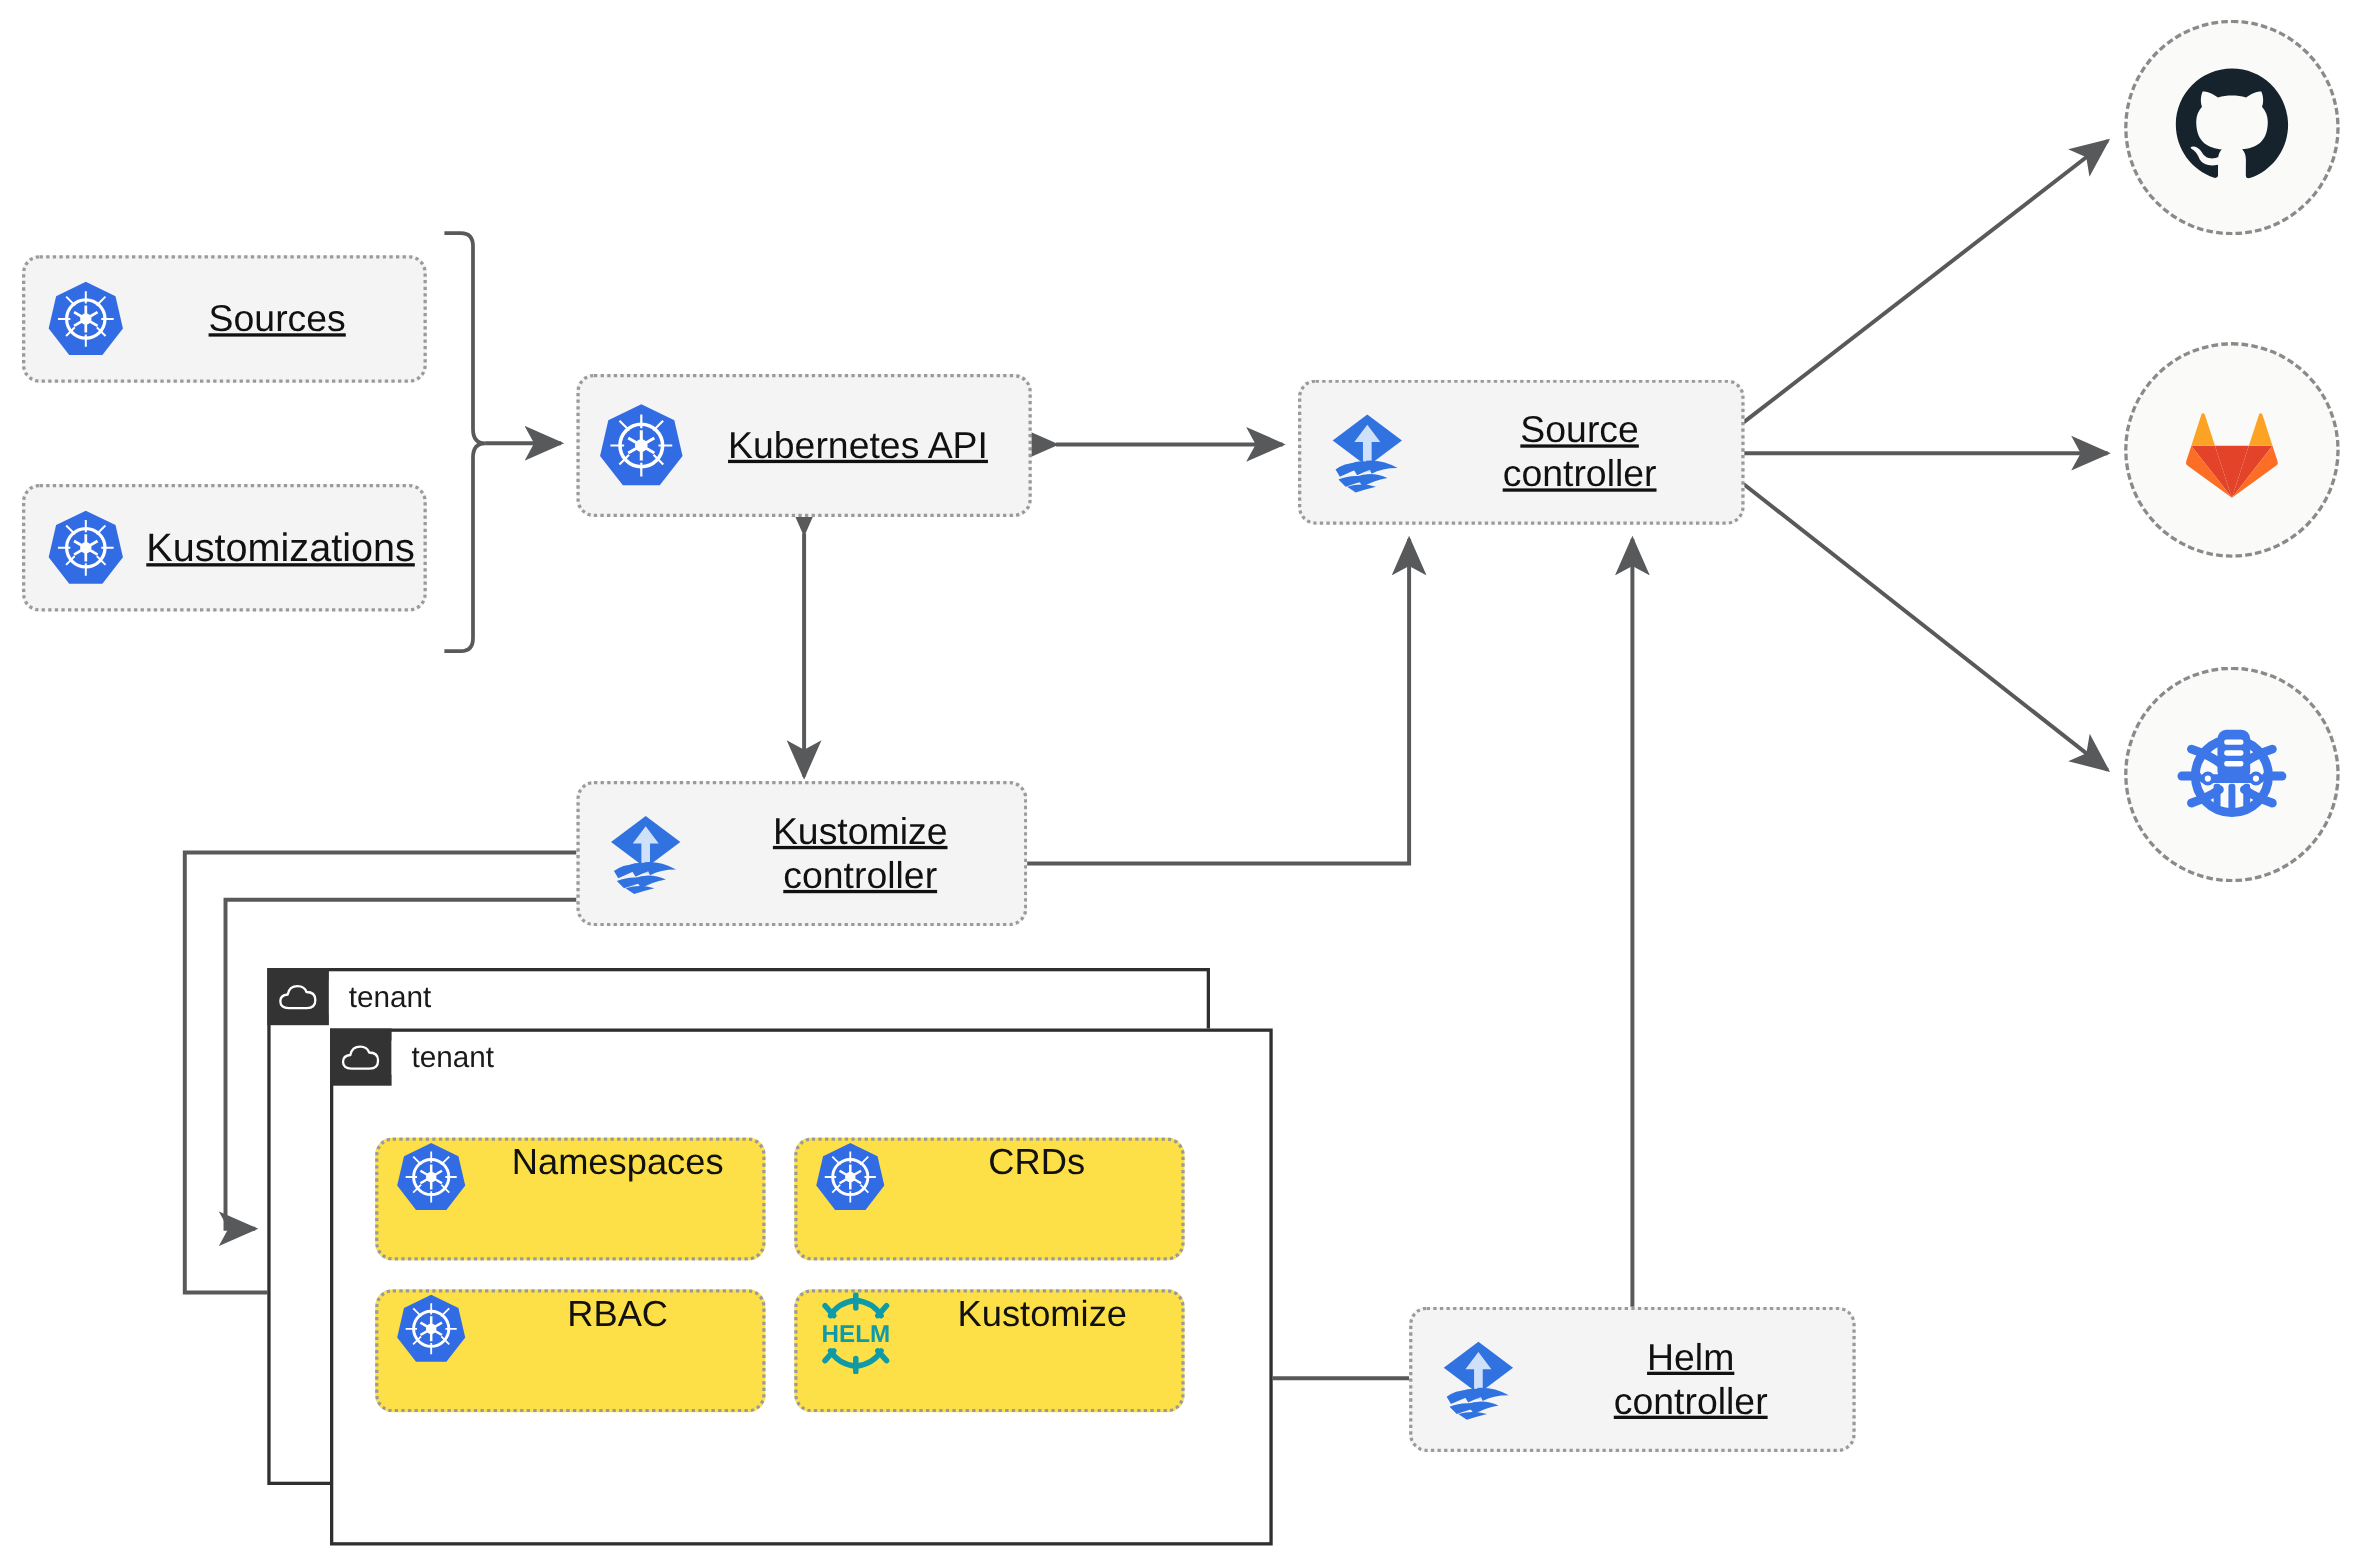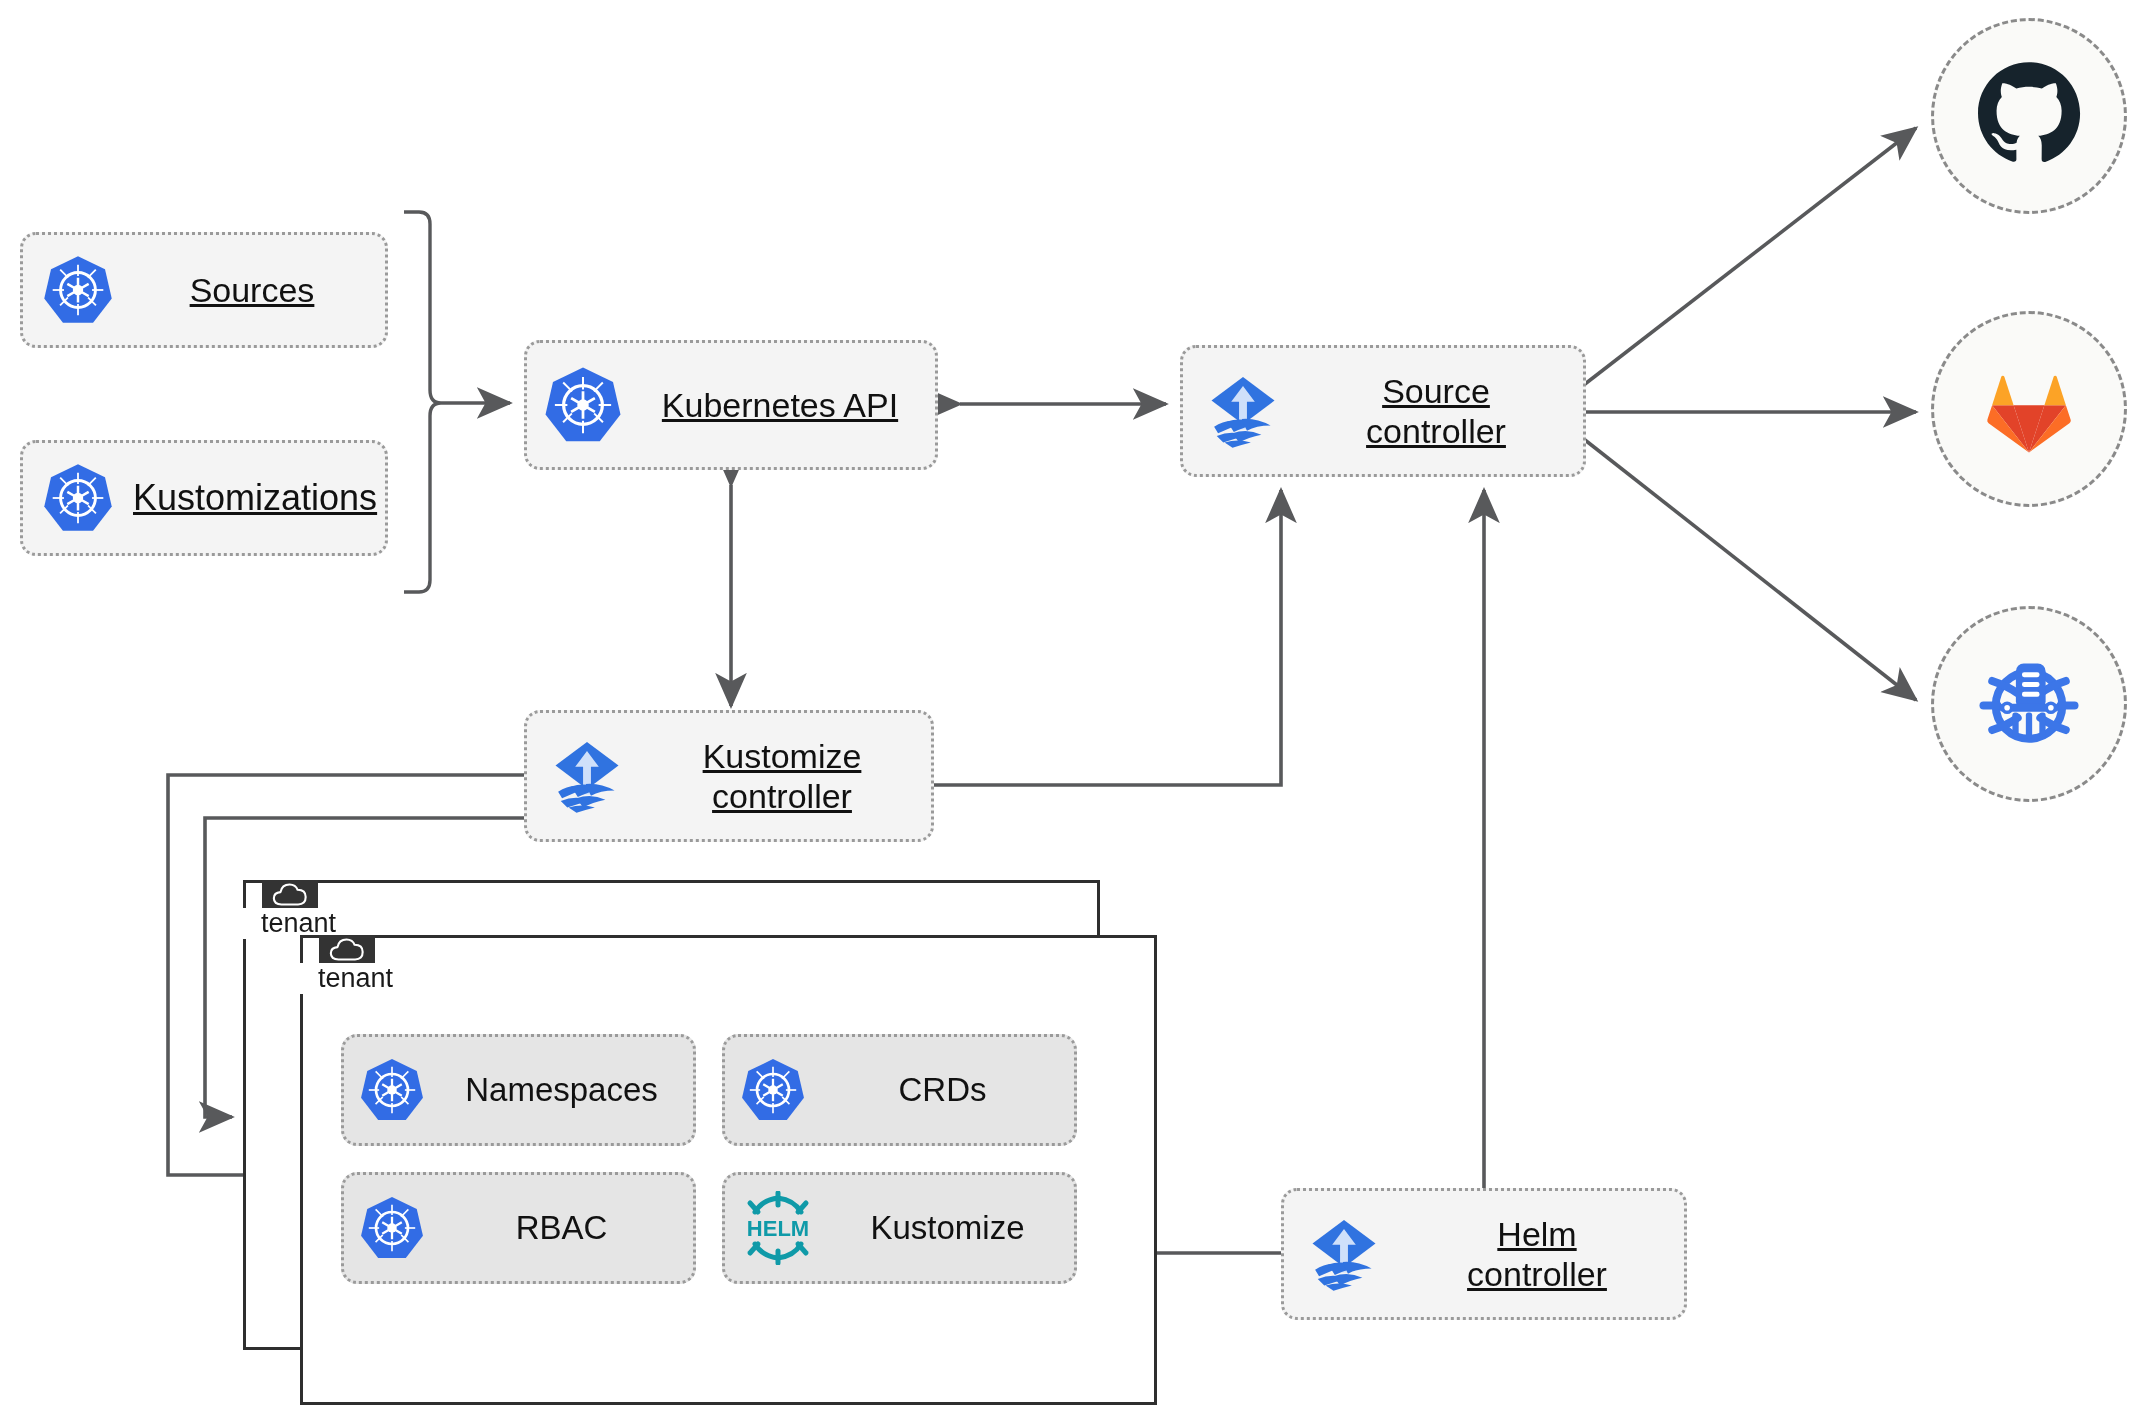--- a/index.html
+++ b/index.html
@@ -72,21 +72,20 @@
     z-index: 2;
   }
   .tenant-tab {
     position: absolute;
     top: -3px;
     left: -3px;
     height: 52px;
     display: flex;
     align-items: center;
     z-index: 4;
-    flex-direction: column;
   }
   .tenant-tab .cloudbox {
     width: 56px;
     height: 52px;
     background: #333333;
     display: flex;
     align-items: center;
     justify-content: center;
   }
   .tenant-tab .tname {
@@ -98,25 +97,25 @@
   .tenant-inner {
     position: absolute;
     display: grid;
     grid-template-columns: repeat(2, 355px);
     grid-template-rows: repeat(2, 112px);
     gap: 26px 26px;
     z-index: 5;
   }
   .cell {
     box-sizing: border-box;
-    background: #e5e5e5;
+    background: #fde047;
     border: 3px dotted #9a9a9a;
     border-radius: 16px;
     display: flex;
-    align-items: center;
+    align-items: flex-start;
     position: relative;
   }
   .cell .lbl {
     flex: 1;
     text-align: center;
     font-size: 33px;
     color: #111;
     padding-right: 10px;
   }
 </style>

